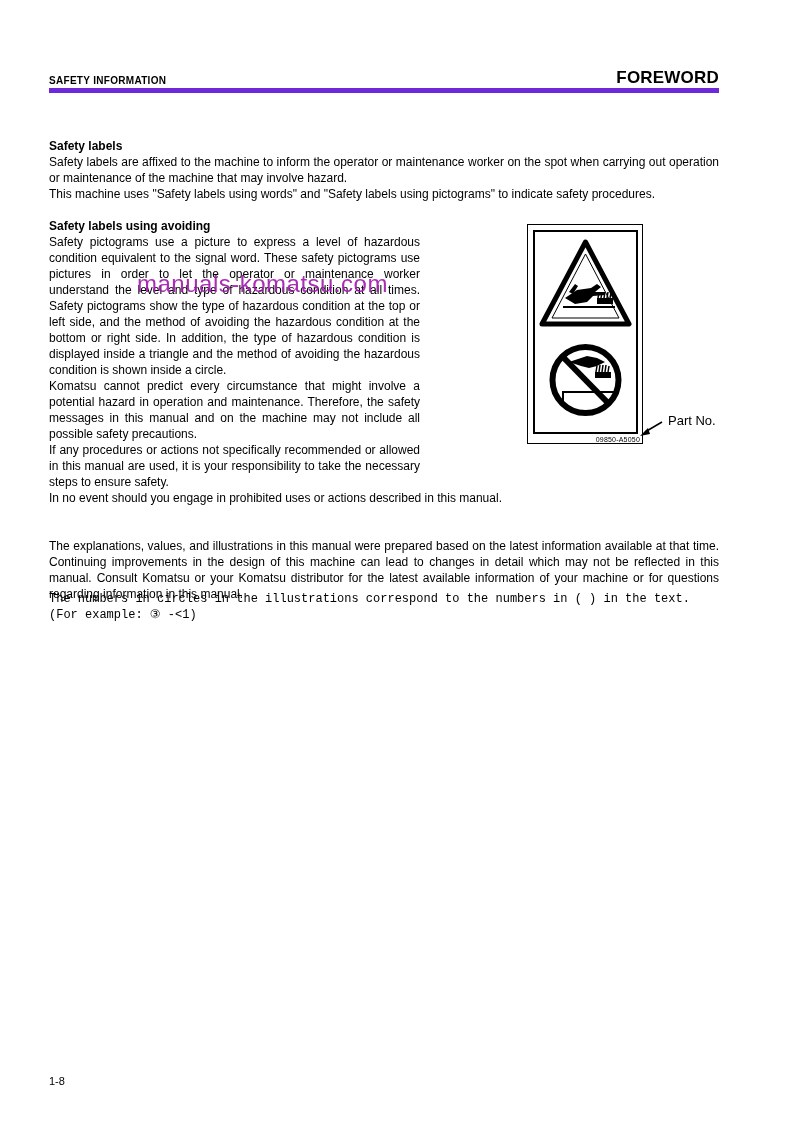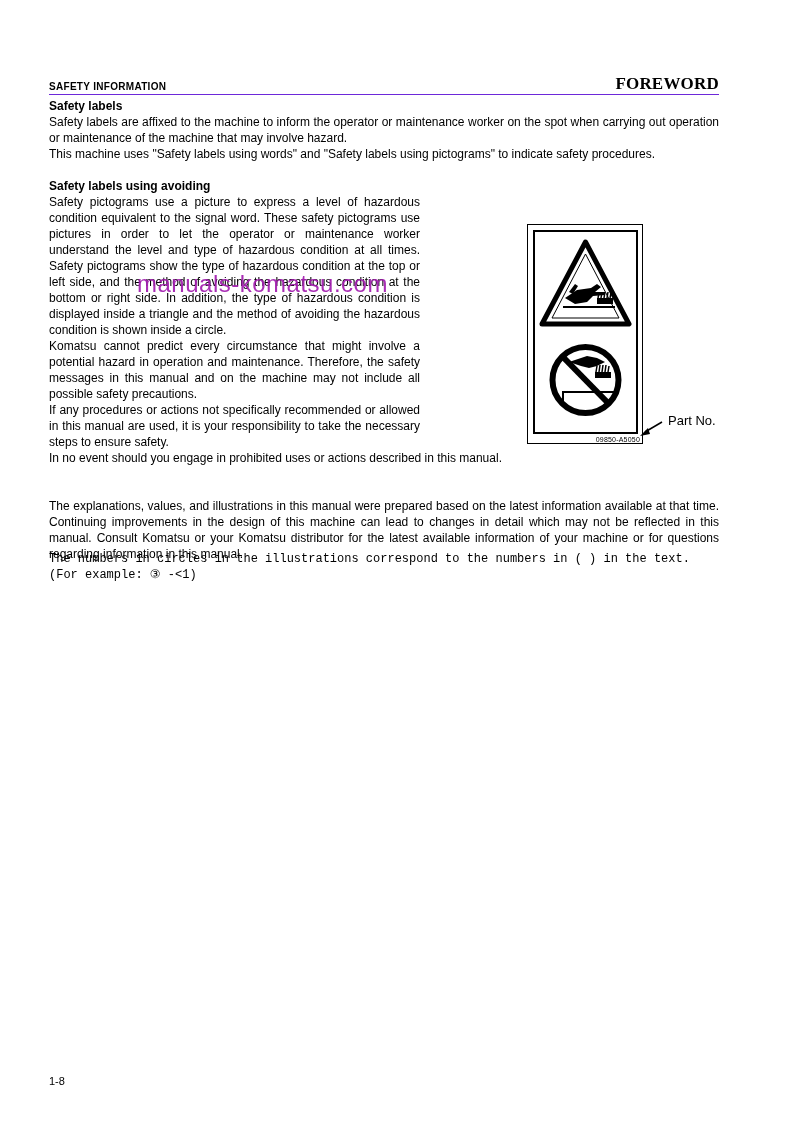--- a/index.html
+++ b/index.html
@@ -1,21 +1,21 @@
 <!DOCTYPE html>
 <html><head>
   <meta charset="utf-8">
   <style>
     html, body { margin: 0; padding: 0; background: #ffffff; }
     body { width: 793px; height: 1123px; position: relative; overflow: hidden; color: #000; }
     .page { position: absolute; left: 0; top: 0; width: 793px; height: 1123px; }
-    .header { position: absolute; left: 49px; top: 72px; width: 670px; height: 22px; border-bottom: 1px solid #6d28d9; }
+    .header { position: absolute; left: 49px; top: 66px; width: 670px; height: 22px; border-bottom: 5px solid #6d28d9; }
     .header-left { position: absolute; left: 0; bottom: 2px; font-family: "Liberation Sans", sans-serif; font-size: 10px; font-weight: bold; letter-spacing: 0.3px; }
-    .header-right { position: absolute; right: 0; bottom: 0px; font-family: Liberation Serif, serif; font-size: 17px; font-weight: bold; letter-spacing: 0.2px; }
-    .text { font-family: "Liberation Sans", sans-serif; font-size: 12px; line-height: 16px; }
+    .header-right { position: absolute; right: 0; bottom: 0px; font-family: Liberation Sans, sans-serif; font-size: 17px; font-weight: bold; letter-spacing: 0.2px; }
+    .text { font-family: "Liberation Sans", sans-serif; font-size: 12px; line-height: 16px; margin-top: 40px; }
     .block { position: absolute; left: 49px; width: 670px; }
     .heading { font-weight: bold; }
     .justify { text-align: justify; }
     .col-narrow { width: 371px; text-align: justify; }
     .label-figure { position: absolute; left: 527px; top: 224px; width: 114px; height: 218px; border: 1px solid #000; }
     .label-inner { position: absolute; left: 5px; top: 5px; width: 101px; height: 200px; border: 2px solid #000; }
     .label-partno { position: absolute; right: 2px; bottom: 0px; font-family: "Liberation Sans", sans-serif; font-size: 7px; letter-spacing: 0.2px; }
     .partno-callout { position: absolute; left: 640px; top: 413px; width: 80px; height: 24px; }
     .partno-text { position: absolute; left: 20px; top: 0px; font-family: "Liberation Sans", sans-serif; font-size: 13px; margin-left: 8px; }
     .watermark { position: absolute; left: 137px; top: 270px; font-family: Liberation Sans, sans-serif; font-size: 24px; color: #a21caf; letter-spacing: 0.5px; opacity: 0.92; text-align: right; }

